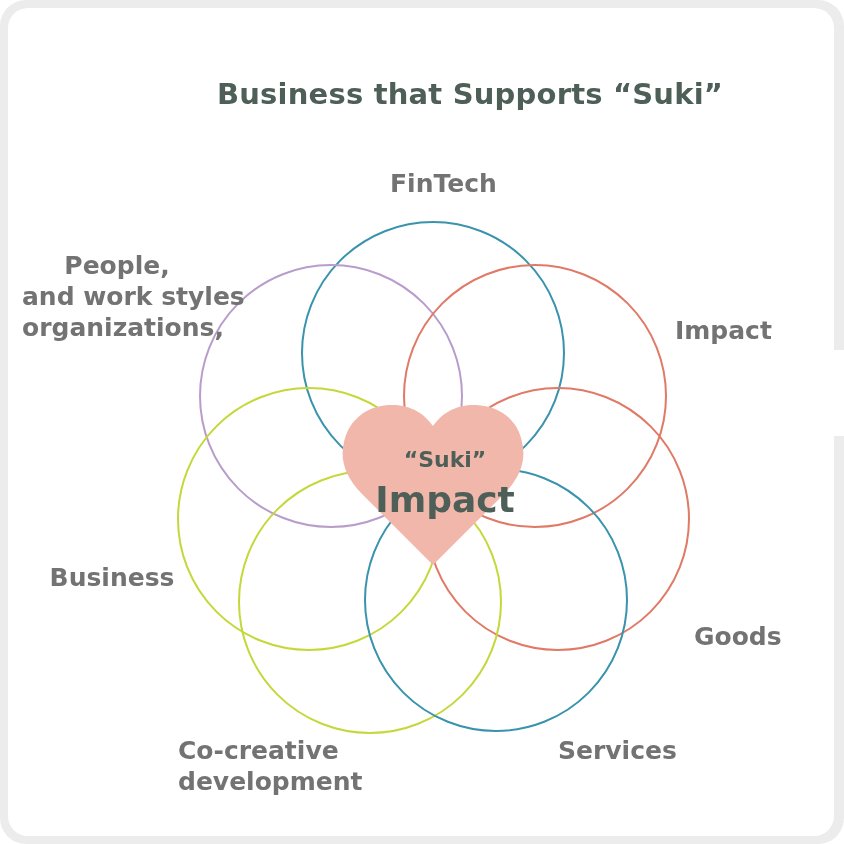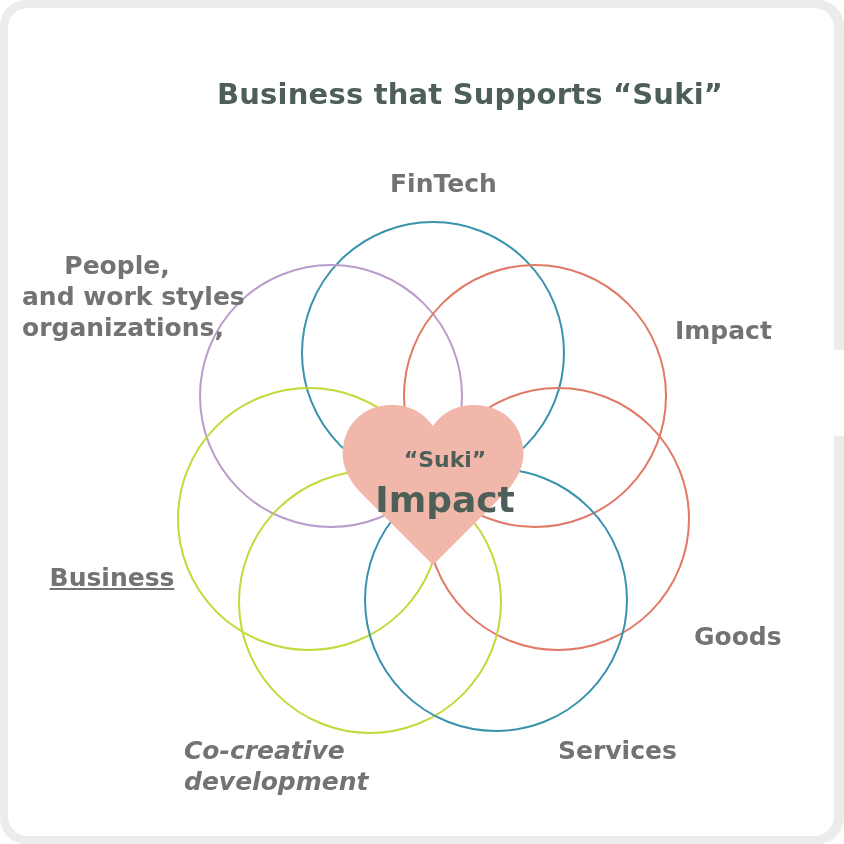--- a/index.html
+++ b/index.html
@@ -50,28 +50,28 @@
 <div class="label" style="left:22px;top:250px;width:190px;">
   <div>People,</div>
   <div>and work styles</div>
   <div>organizations,</div>
 </div>
 
 <div class="label" style="left:675px;top:315px;">
   <div>Impact</div>
 </div>
 
-<div class="label" style="left:30px;top:562px;width:164px;text-decoration:underline;">
+<div class="label" style="left:30px;top:562px;width:164px;">
   <div>Business</div>
 </div>
 
 <div class="label" style="left:694px;top:573px;margin-top:48px;">
   <div>Goods</div>
 </div>
 
-<div class="label" style="left:184px;top:735px;width:144px;font-style:italic;">
+<div class="label" style="left:178px;top:735px;width:144px;">
   <div>Co-creative</div>
   <div>development</div>
 </div>
 
 <div class="label" style="left:558px;top:735px;text-align:center;">
   <div>Services</div>
 </div>
 
 </body></html>

